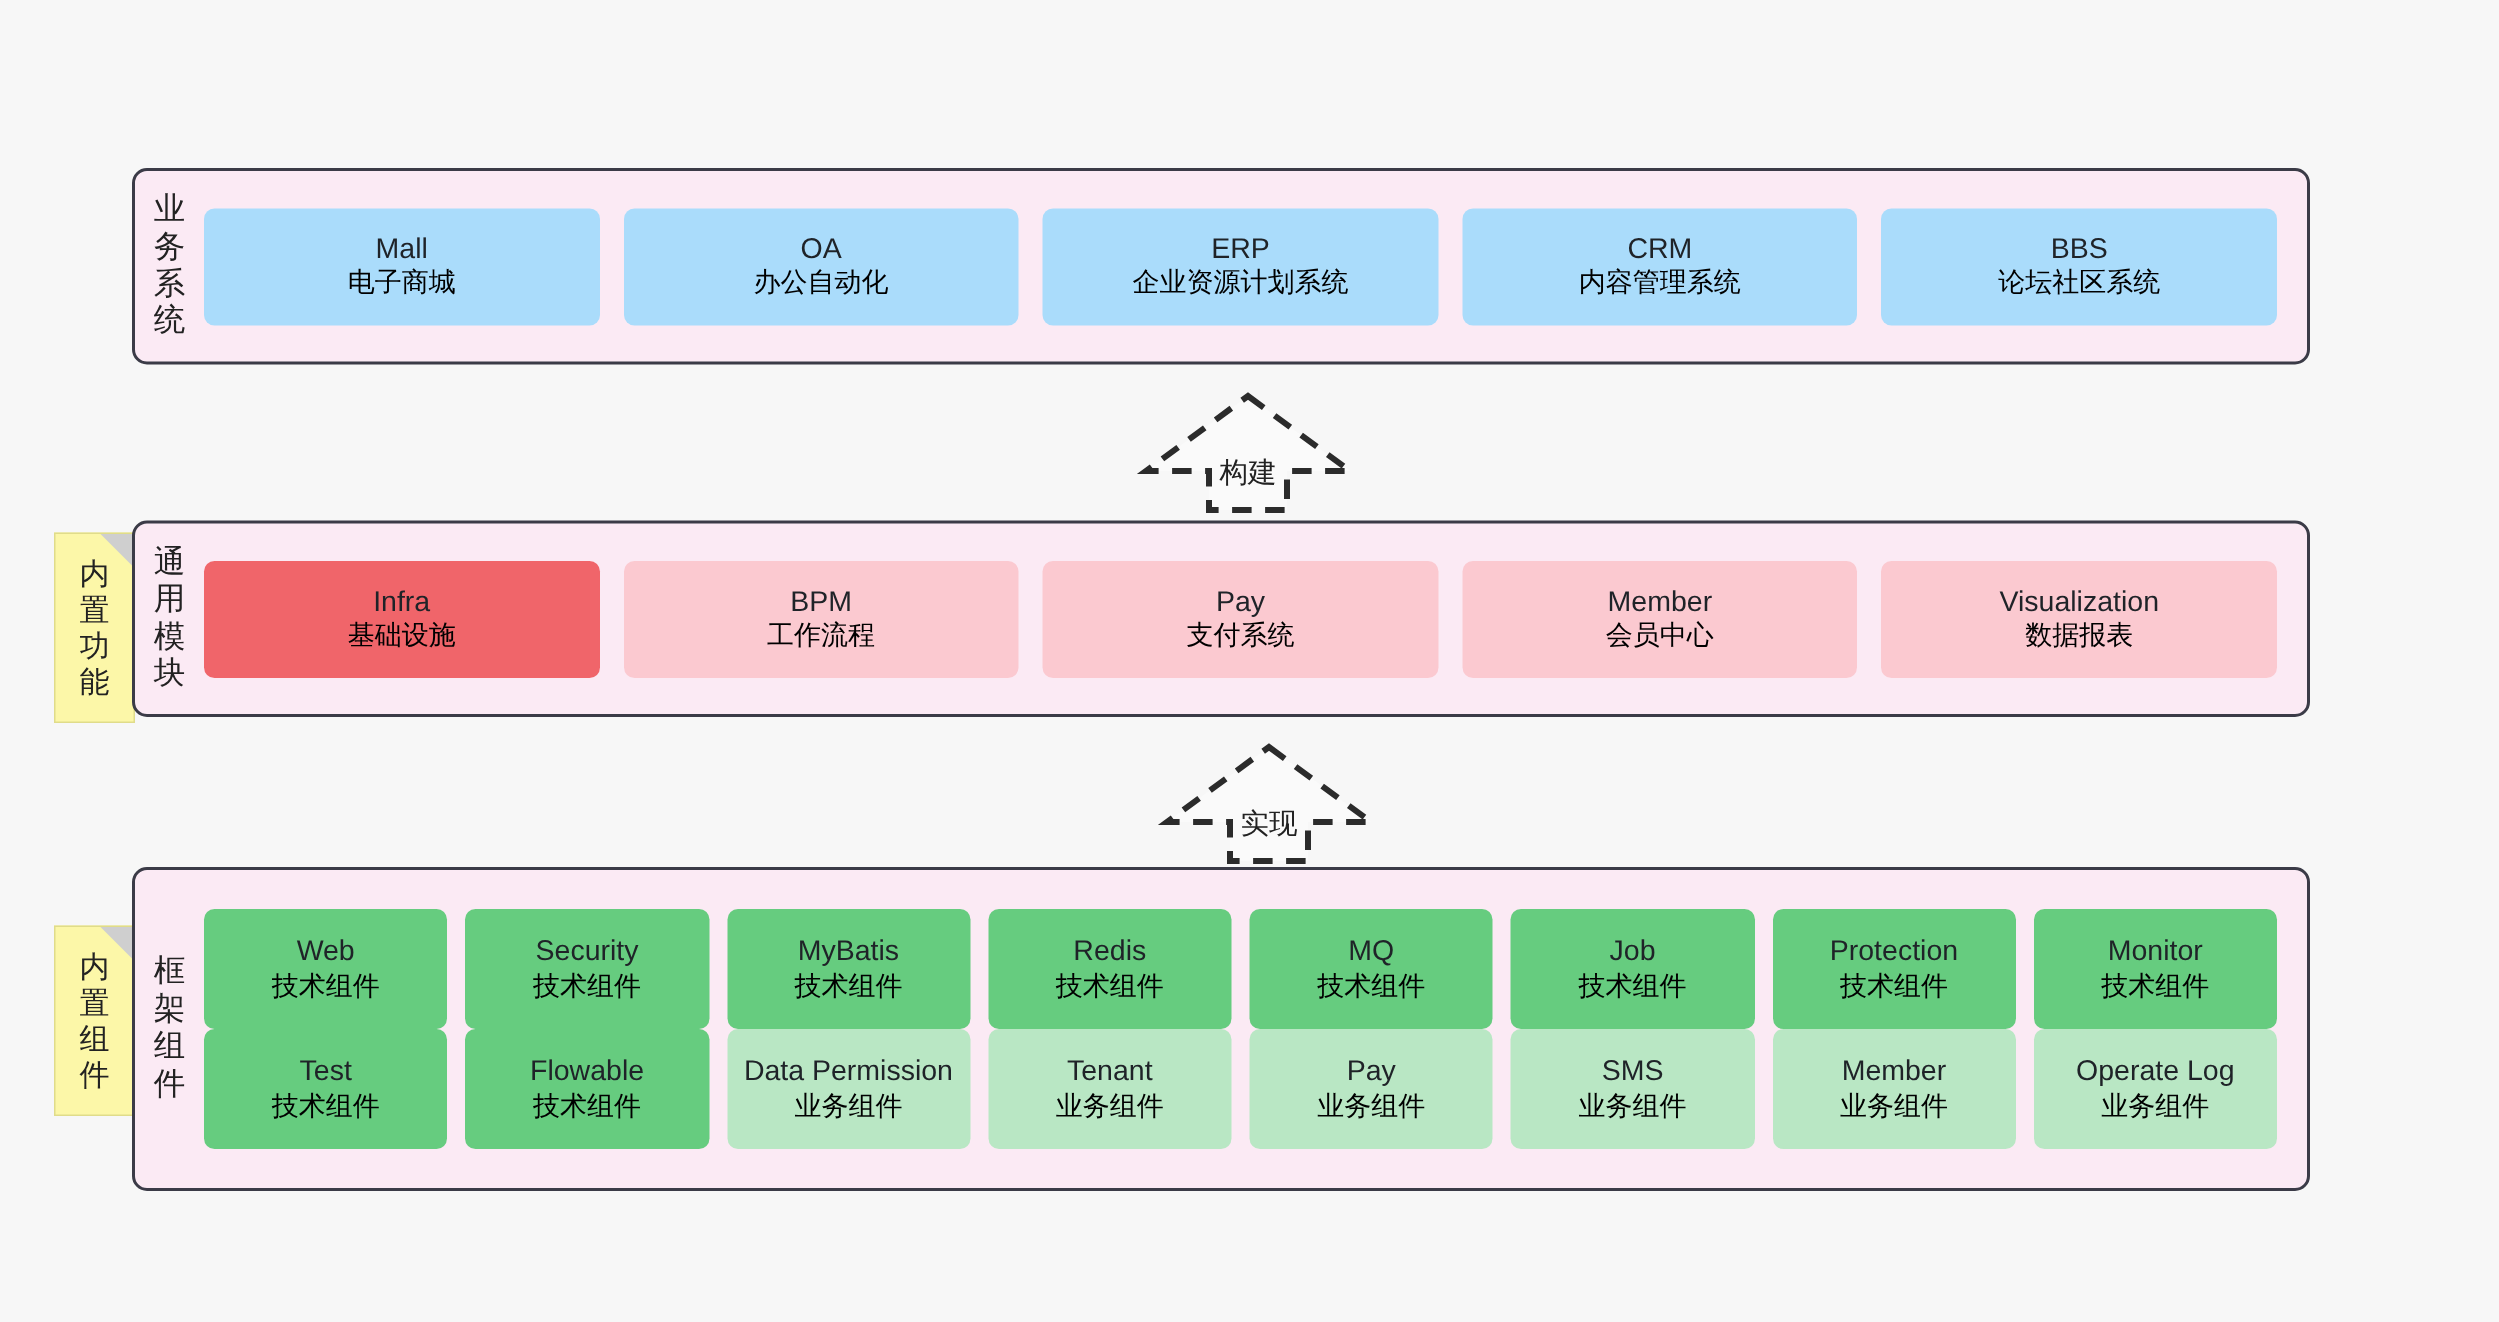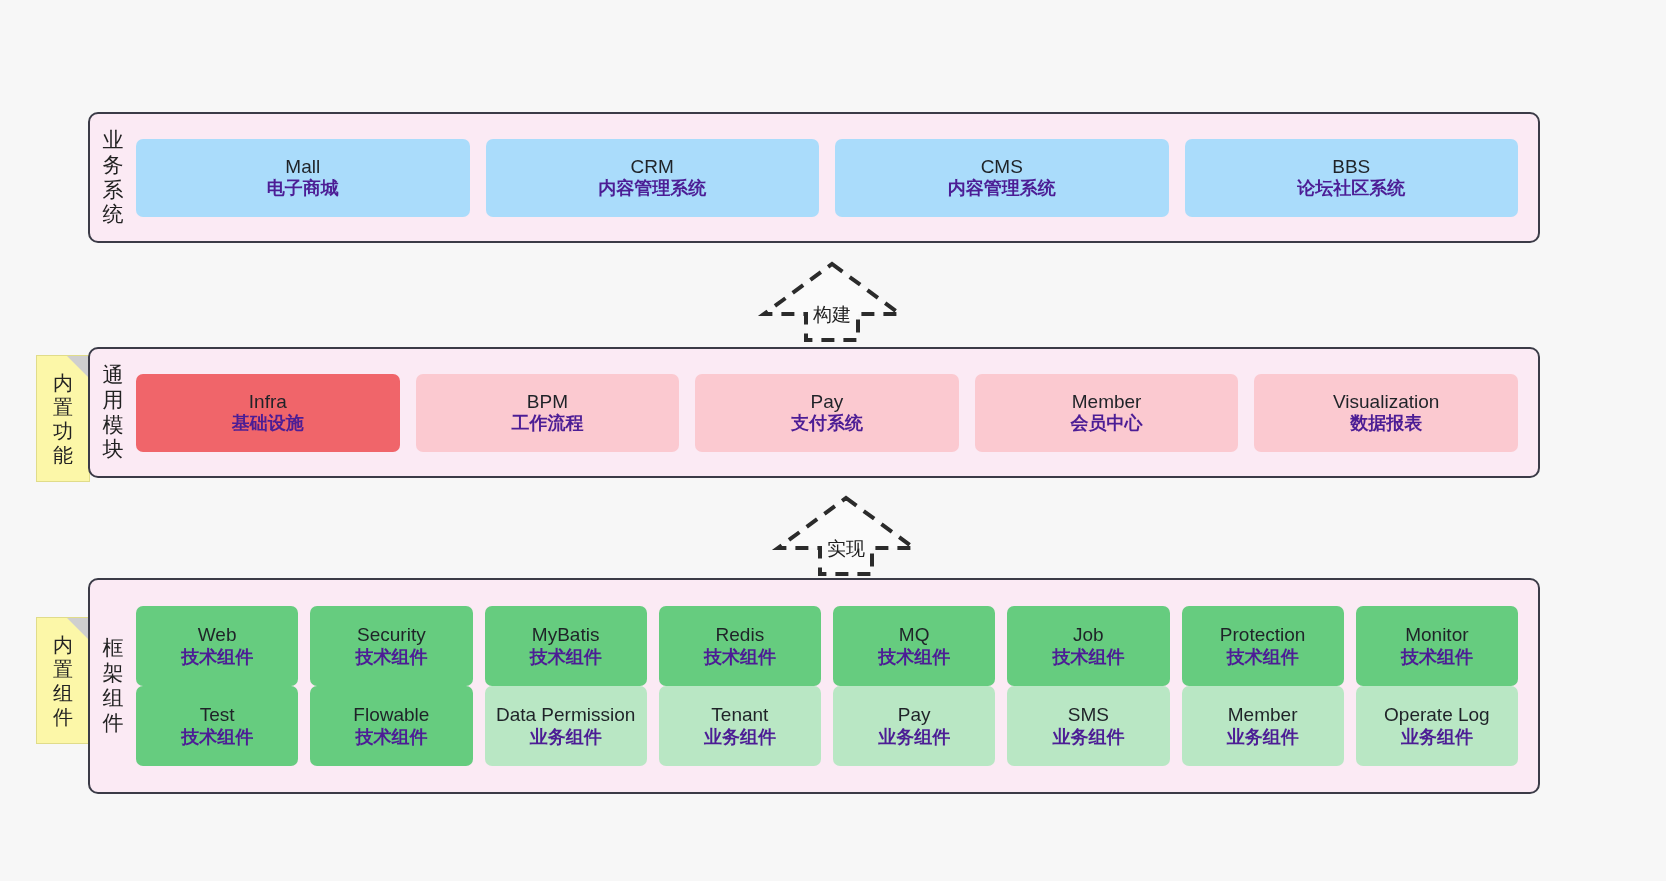--- a/index.html
+++ b/index.html
@@ -72,22 +72,21 @@
     text-align: center;
     line-height: 1.22;
     padding: 4px 6px;
   }
   .card .en {
     font-size: 19px;
     color: #1f2328;
   }
   .card .cn {
     font-size: 18px;
-    color: #4c1d95;
-    font-weight: bold;
+    color: #000000;
   }
 
   .c-blue  { background: #aadcfb; }
   .c-red   { background: #f0656a; }
   .c-pink  { background: #fbc9d0; }
   .c-green { background: #66cc7f; }
   .c-mint  { background: #b9e7c4; }
 
   
   .note {
@@ -142,25 +141,29 @@
       <span>系</span>
       <span>统</span>
     </div>
     <div class="layer-body">
       <div class="row" style="height:78px;">
         <div class="card c-blue">
           <div class="en">Mall</div>
           <div class="cn">电子商城</div>
         </div>
         <div class="card c-blue">
+          <div class="en">OA</div>
+          <div class="cn">办公自动化</div>
+        </div>
+        <div class="card c-blue">
+          <div class="en">ERP</div>
+          <div class="cn">企业资源计划系统</div>
+        </div>
+        <div class="card c-blue">
           <div class="en">CRM</div>
-          <div class="cn">内容管理系统</div>
-        </div>
-        <div class="card c-blue">
-          <div class="en">CMS</div>
           <div class="cn">内容管理系统</div>
         </div>
         <div class="card c-blue">
           <div class="en">BBS</div>
           <div class="cn">论坛社区系统</div>
         </div>
       </div>
     </div>
   </div>
 

